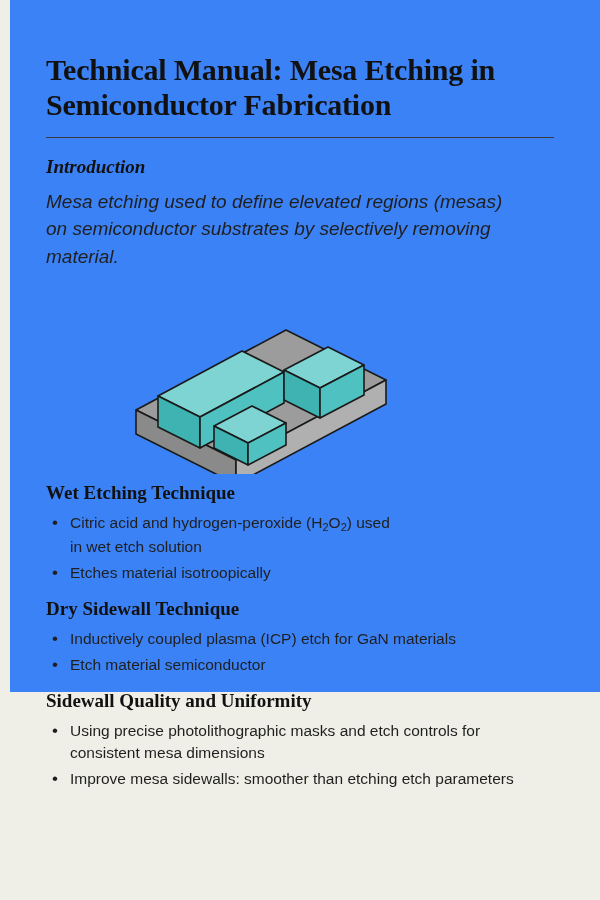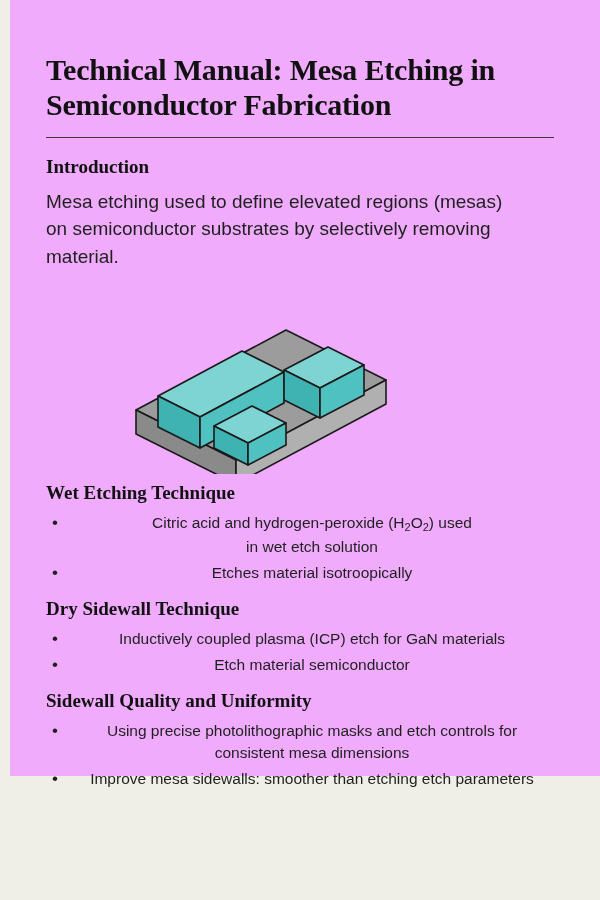--- a/index.html
+++ b/index.html
@@ -10,24 +10,24 @@
     width: 600px;
     height: 900px;
     background: #efefe7;
     font-family: "Liberation Sans", sans-serif;
     color: #1a1a1a;
     overflow: hidden;
   }
   .page {
     position: relative;
     width: 600px;
-    height: 776px;
+    height: 692px;
     box-sizing: border-box;
     padding: 52px 46px 20px 46px;
-    background: #f0abfc;
+    background: #3b82f6;
   }
   .page::before {
     content: "";
     position: absolute;
     left: 0; top: 0; bottom: 0;
     width: 10px;
     background: #efefe7;
   }
   .doc-title {
     font-family: "Liberation Serif", serif;
@@ -57,21 +57,20 @@
     font-size: 19px;
     line-height: 1.45;
     margin: 0;
     color: #1f1f1f;
     max-width: 480px;
   }
   ul.bullets {
     list-style: none;
     margin: 0 0 0 0;
     padding: 0;
-    text-align: center;
   }
   ul.bullets li {
     position: relative;
     padding-left: 24px;
     font-size: 15.5px;
     line-height: 1.42;
     margin-bottom: 4px;
     color: #1f1f1f;
   }
   ul.bullets li::before {
@@ -83,21 +82,21 @@
     color: #1f1f1f;
   }
   .sub {
     font-size: 11px;
     vertical-align: -3px;
   }
   .figure {
     margin: 14px 0 8px 0;
     display: block;
   }
-  .block-intro { margin-bottom: 2px; }
+  .block-intro { margin-bottom: 2px; font-style: italic; }
   .block { margin-bottom: 14px; }
   .block-last { margin-bottom: 7px; }
 </style>
 </head>
 <body>
 
 <div class="page">
 
   <h1 class="doc-title">Technical Manual: Mesa Etching in Semiconductor Fabrication</h1>
   <hr class="title-rule">

